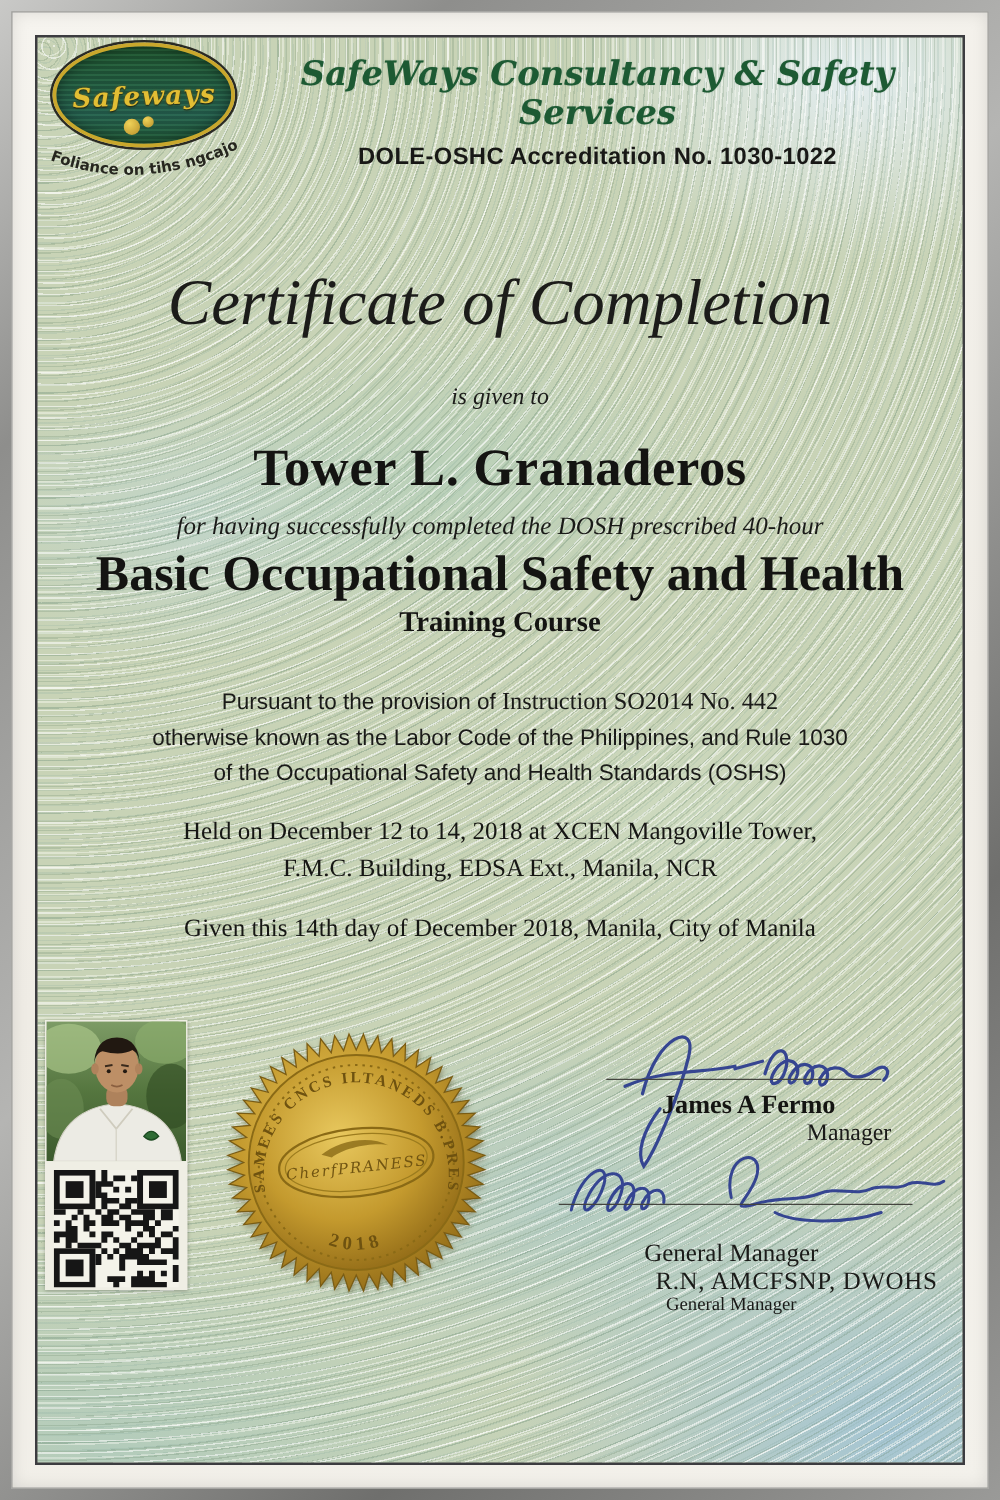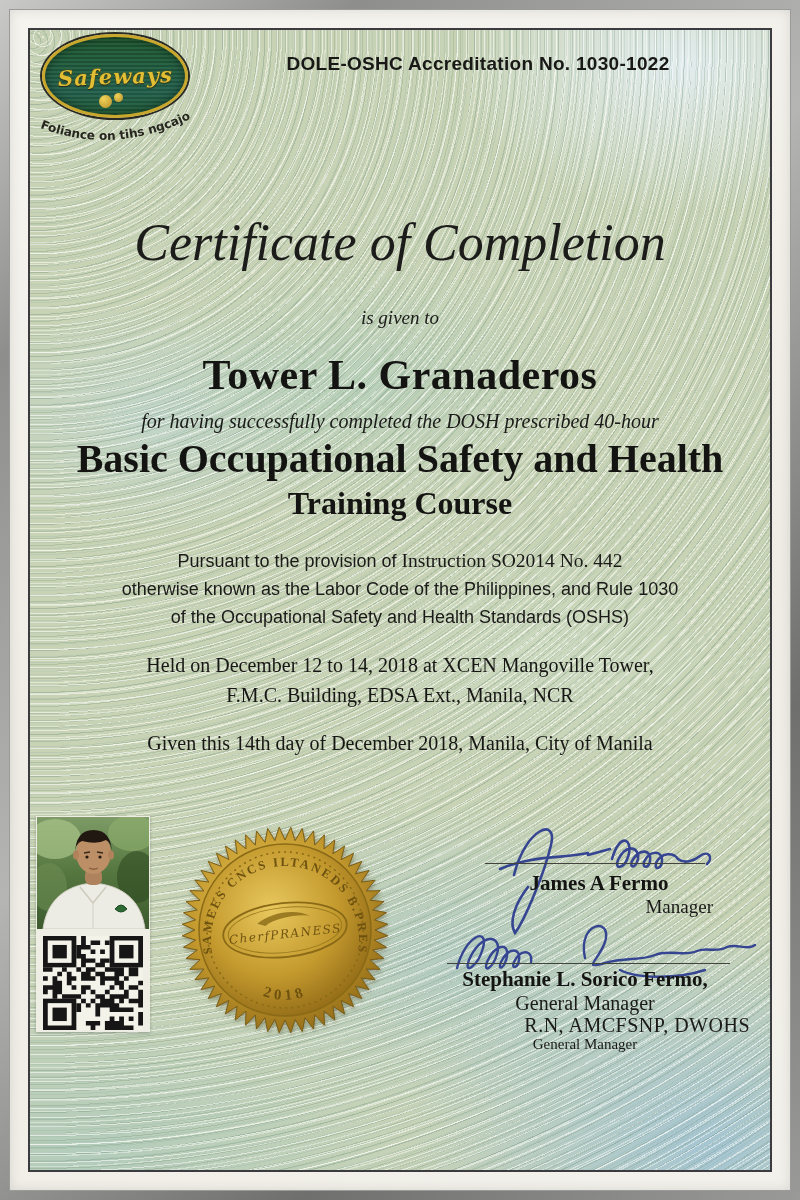--- a/index.html
+++ b/index.html
@@ -72,21 +72,21 @@
     margin-top:9px;font-family:"Liberation Sans",sans-serif;font-weight:bold;
     font-size:19px;color:#181816;letter-spacing:.3px;
   }
 
   
   .title{top:183px;font-family:"Liberation Serif",serif;font-style:italic;font-size:52px;color:#1c1c1a;}
   .given-to{top:277px;font-style:italic;font-size:19px;color:#1c1c1a;}
   .recipient{top:321px;font-weight:bold;font-size:42px;color:#141412;letter-spacing:.5px;}
   .reason{top:380px;font-style:italic;font-size:20px;color:#1a1a18;}
   .course-title{top:405px;font-weight:bold;font-size:40px;color:#141412;}
-  .course-sub{top:455px;font-weight:bold;font-size:32px;color:#141412;}
+  .course-sub{top:455px;font-weight:bold;font-size:23px;color:#141412;}
   .pursuant{top:517px;font-family:"Liberation Sans",sans-serif;font-size:18px;color:#1a1a18;line-height:28px;}
   .pursuant .emph{font-family:"Liberation Serif",serif;font-size:19.5px;}
   .venue{top:620px;font-size:20px;color:#161614;line-height:30px;}
   .issuance{top:702px;font-size:20px;color:#161614;}
 
   
   .id-strip{left:6px;top:786px;width:114px;height:216px;background:#efeee4;box-shadow:0 1px 3px rgba(0,0,0,.25);}
   .photo{position:absolute;left:1px;top:1px;width:112px;height:112px;overflow:hidden;}
   .qr-box{position:absolute;left:7px;top:120px;width:100px;height:94px;}
 
@@ -122,20 +122,21 @@
             </span>
         </div>
         <svg width="158" height="44" style="position:absolute;left:0;top:82px;">
           <path id="tagpath" d="M4,16 Q79,44 156,6" fill="none"></path>
           <text style="font-family:'DejaVu Sans',sans-serif;font-weight:bold;font-size:12px;fill:#26261f;">
             <textPath href="#tagpath" xlink:href="#tagpath" startOffset="0">Foliance on tihs ngcajod</textPath>
           </text>
         </svg>
       </div>
       <div class="abs org-block">
+        <div class="org-name">SafeWays Consultancy &amp; Safety Services</div>
         <div class="org-accred">DOLE-OSHC Accreditation No. 1030-1022</div>
       </div>
 
       <div class="abs ctr title">Certificate of Completion</div>
       <div class="abs ctr given-to">is given to</div>
       <div class="abs ctr recipient">Tower L. Granaderos</div>
       <div class="abs ctr reason">for having successfully completed the DOSH prescribed 40-hour</div>
       <div class="abs ctr course-title">Basic Occupational Safety and Health</div>
       <div class="abs ctr course-sub">Training Course</div>
 
@@ -243,20 +244,19 @@
       <div class="abs sig1-title">Manager</div>
 
       <svg class="abs sig2-ink" viewBox="0 0 332 86">
         <g fill="none" stroke="#2a3a8e" stroke-width="2.4" stroke-linecap="round" opacity=".92">
           <path d="M14,52 C22,20 46,10 40,32 C35,50 20,60 26,44 C38,16 60,18 54,38 C50,52 40,58 44,46 C52,28 66,26 64,40 C62,52 54,56 58,46 C66,30 78,32 76,44 C75,52 68,54 71,46 C78,32 90,34 88,46"></path>
           <path d="M142,42 C134,6 170,0 162,26 C156,44 138,54 162,47 C182,41 198,45 212,39 C226,33 242,41 254,35 C264,31 274,37 284,31 C294,27 304,35 312,29"></path>
           <path d="M262,54 C232,64 192,62 177,54"></path>
         </g>
       </svg>
       <div class="abs sig-line sig2-line"></div>
-      <div class="abs sig2-name">Stephanie L. Sorico Fermo,</div>
       <div class="abs sig2-t1">General Manager</div>
       <div class="abs sig2-t2">R.N, AMCFSNP, DWOHS</div>
       <div class="abs sig2-t3">General Manager</div>
 
     </div>
   </div>
 </div>
 
 </body></html>

